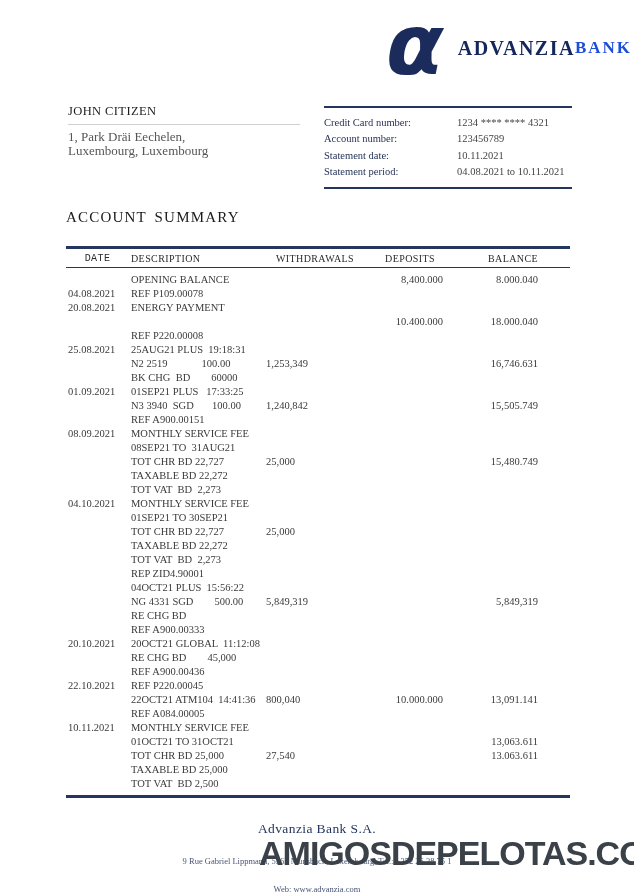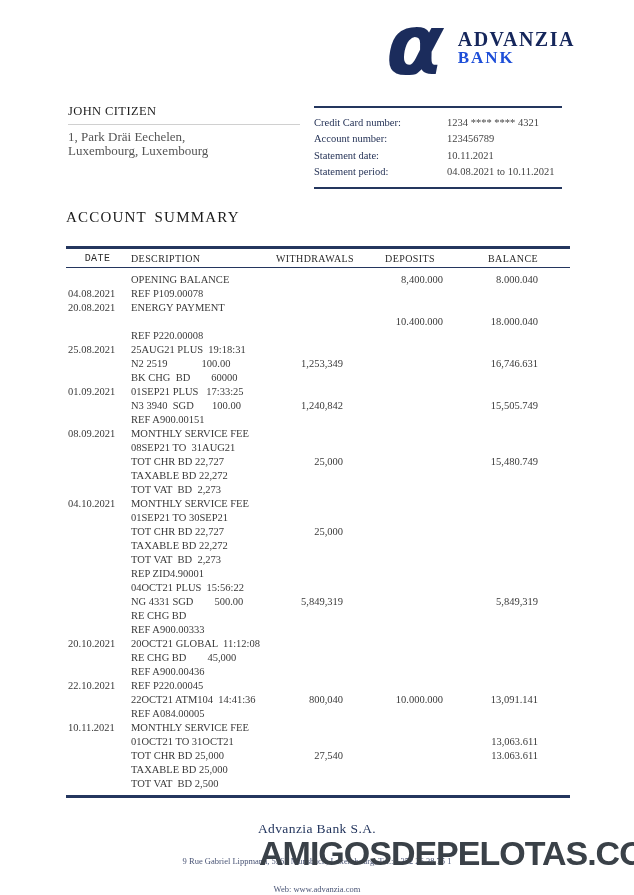--- a/index.html
+++ b/index.html
@@ -13,39 +13,39 @@
     overflow:hidden;
   }
   
   .logo{position:absolute;top:14px;left:386px;display:flex;align-items:center;}
   .logo-alpha{
     font-family:"DejaVu Sans",sans-serif;
     font-style:italic;font-weight:700;
     font-size:84px;line-height:62px;
     color:#1b2c5c;margin-right:14px;
   }
-  .logo-text{display:flex;flex-direction:column;justify-content:center;padding-top:6px;}
+  .logo-text{display:flex;justify-content:center;padding-top:6px;}
   .logo-name{
     font-size:20px;font-weight:700;letter-spacing:1.5px;
     color:#15265b;line-height:19px;
   }
   .logo-bank{
     font-size:17px;font-weight:700;letter-spacing:2px;
     color:#1d4ed8;line-height:17px;
   }
   
   .customer{position:absolute;left:68px;top:104px;width:232px;}
   .customer-name{
     font-size:12.5px;letter-spacing:.4px;color:#1c1c1c;
     padding-bottom:5px;border-bottom:1px solid #d0d0d0;margin-bottom:5px;
   }
   .customer-line{font-size:13px;line-height:14px;color:#555555;font-family:Liberation Serif, serif;}
   
   .info{
-    position:absolute;left:314px;top:106px;width:248px;
+    position:absolute;left:324px;top:106px;width:248px;
     border-top:2px solid #24365e;border-bottom:2px solid #24365e;
     padding:6px 0 7px 0;
   }
   .info-row{display:flex;height:16.5px;align-items:center;}
   .info-label{width:133px;font-size:10.5px;color:#1f2d52;}
   .info-value{font-size:10.5px;color:#454545;}
   
   .summary-title{
     position:absolute;left:66px;top:209px;
     font-size:15px;letter-spacing:1.2px;word-spacing:3px;color:#1a1a1a;
@@ -62,21 +62,21 @@
   .th.h-date{text-align:center;font-family:Liberation Mono, monospace;}
   .th.h-desc{text-align:left;padding-left:2px;}
   .tbody{padding-top:5px;}
   .trow{
     display:grid;grid-template-columns:63px 137px 98px 92px 114px;
     line-height:14px;min-height:14px;
   }
   .cell{overflow:visible;}
   .cell-date{padding-left:2px;color:#3a3a3a;}
   .cell-desc{padding-left:2px;white-space:pre;}
-  .cell-wd{text-align:right;padding-right:21px;}
+  .cell-wd{padding-right:21px;}
   .cell-dep{text-align:right;padding-right:13px;}
   .cell-bal{text-align:right;padding-right:32px;}
   .table-bottom-rule{border-top:3px solid #24365e;margin-top:4px;}
   
   .footer{position:absolute;left:0;right:0;top:820px;text-align:center;z-index:1;}
   .footer-bank{font-size:13.5px;color:#24365e;line-height:18px;letter-spacing:.4px;}
   .footer-line{font-size:8.5px;color:#4a5576;line-height:10px;margin-top:18px;}
   
   .watermark{
     position:absolute;left:259px;top:831px;z-index:2;

